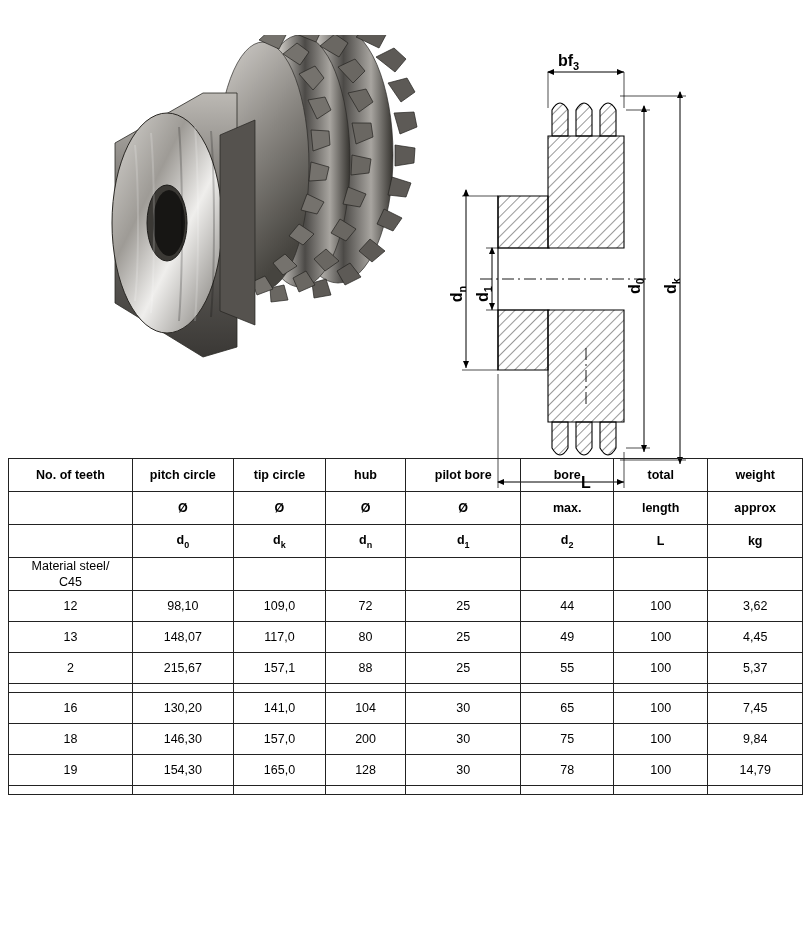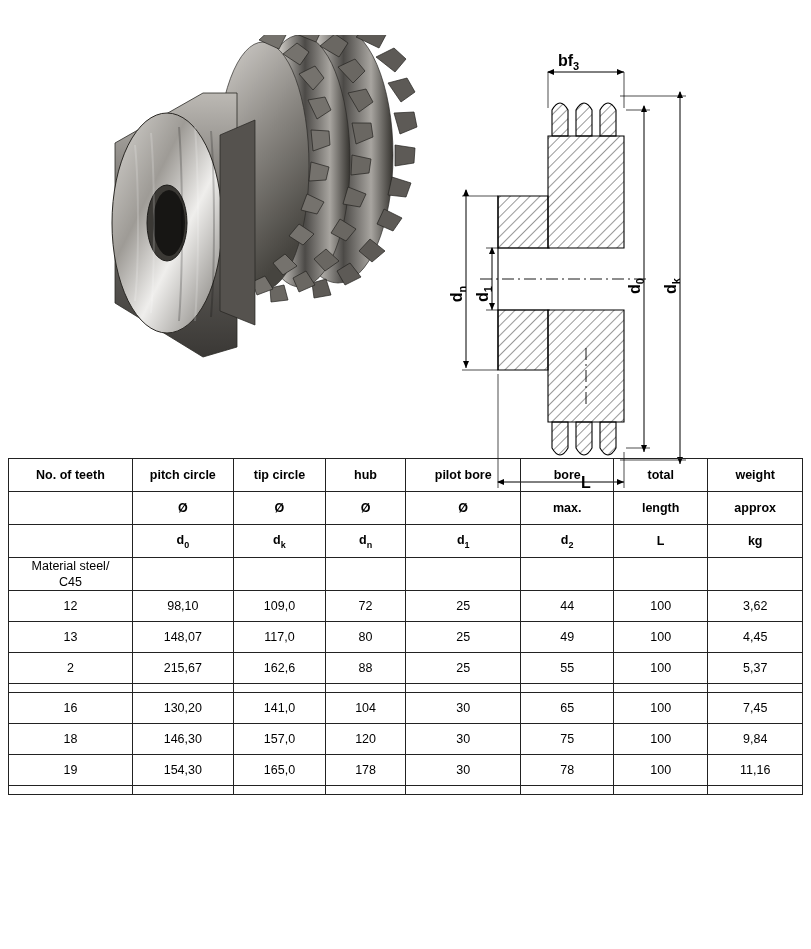--- a/index.html
+++ b/index.html
@@ -352,21 +352,21 @@
           <td>117,0</td>
           <td>80</td>
           <td>25</td>
           <td>49</td>
           <td>100</td>
           <td>4,45</td>
         </tr>
         <tr>
           <td>2</td>
           <td>215,67</td>
-          <td>162,6</td>
+          <td>157,1</td>
           <td>88</td>
           <td>25</td>
           <td>55</td>
           <td>100</td>
           <td>5,37</td>
         </tr>
 
         <tr class="spacer">
           <td></td>
             <td></td>
@@ -385,35 +385,35 @@
           <td>104</td>
           <td>30</td>
           <td>65</td>
           <td>100</td>
           <td>7,45</td>
         </tr>
         <tr>
           <td>18</td>
           <td>146,30</td>
           <td>157,0</td>
-          <td>120</td>
+          <td>200</td>
           <td>30</td>
           <td>75</td>
           <td>100</td>
           <td>9,84</td>
         </tr>
         <tr>
           <td>19</td>
           <td>154,30</td>
           <td>165,0</td>
-          <td>178</td>
+          <td>128</td>
           <td>30</td>
           <td>78</td>
           <td>100</td>
-          <td>11,16</td>
+          <td>14,79</td>
         </tr>
 
         <tr class="spacer">
           <td></td>
             <td></td>
             <td></td>
             <td></td>
           <td></td>
             <td></td>
             <td></td>

